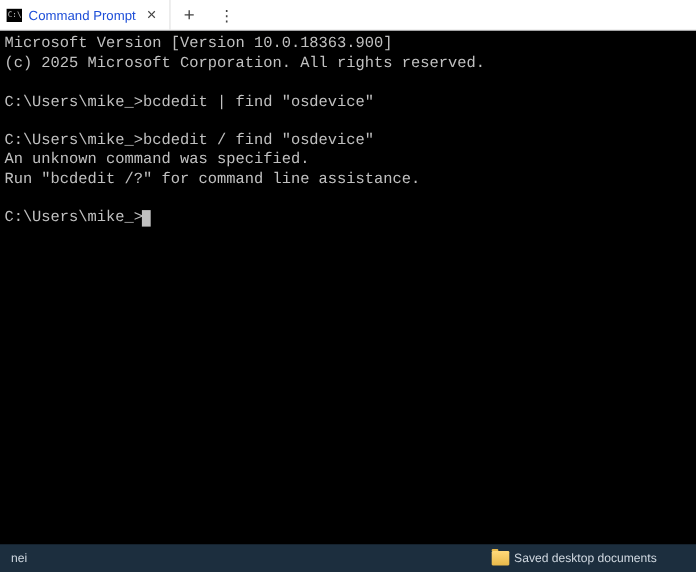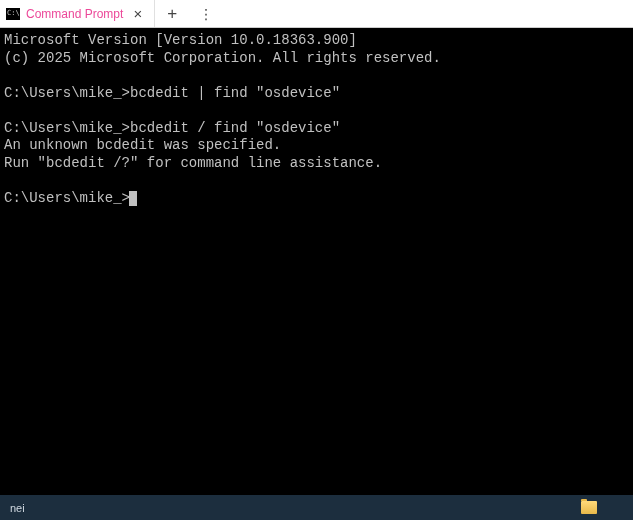--- a/index.html
+++ b/index.html
@@ -42,21 +42,21 @@
       padding-left: 1px;
     }
     .tab-icon-inner {
       color: #c0c0c0;
       font-size: 7px;
       font-family: monospace;
       line-height: 1;
     }
     .tab-title {
       flex: 1;
-      color: #ec4899;
+      color: #1d4ed8;
     }
     .close-btn {
       font-size: 15px;
       color: #444;
       cursor: pointer;
       padding: 0px 4px;
       font-weight: normal;
       line-height: 1;
     }
     .new-tab-btn {
@@ -148,26 +148,27 @@
   <span class="new-tab-btn">+</span>
   <span class="menu-btn">⋮</span>
 </div>
 
 <div class="terminal"><span>Microsoft Version [Version 10.0.18363.900]</span>
 <span>(c) 2025 Microsoft Corporation. All rights reserved.</span>
 <span></span>
 <span>C:\Users\mike_&gt;bcdedit | find "osdevice"</span>
 <span></span>
 <span>C:\Users\mike_&gt;bcdedit / find "osdevice"</span>
-<span>An unknown bcdedit was specified.</span>
+<span>An unknown command was specified.</span>
 <span>Run "bcdedit /?" for command line assistance.</span>
 <span></span>
 <span>C:\Users\mike_&gt;</span><span class="cursor"></span></div>
 
 <div class="taskbar">
   <div class="taskbar-item">
     <span>nei</span>
   </div>
   <div style="flex:1"></div>
   <div class="taskbar-item" style="margin-right:30px;">
     <span class="taskbar-folder-icon"></span>
+    <span>Saved desktop documents</span>
   </div>
 </div>
 
 </body></html>

